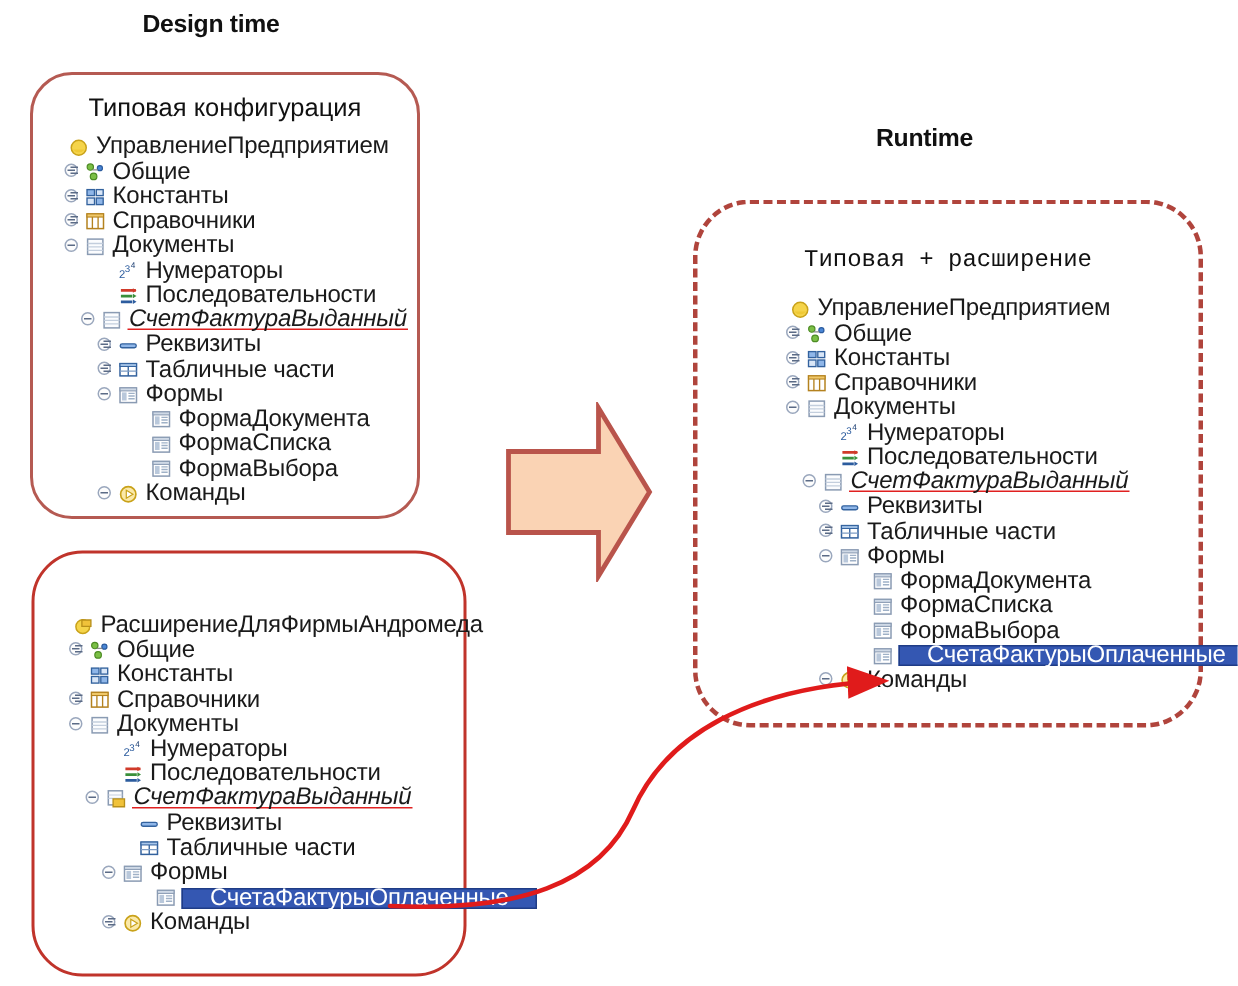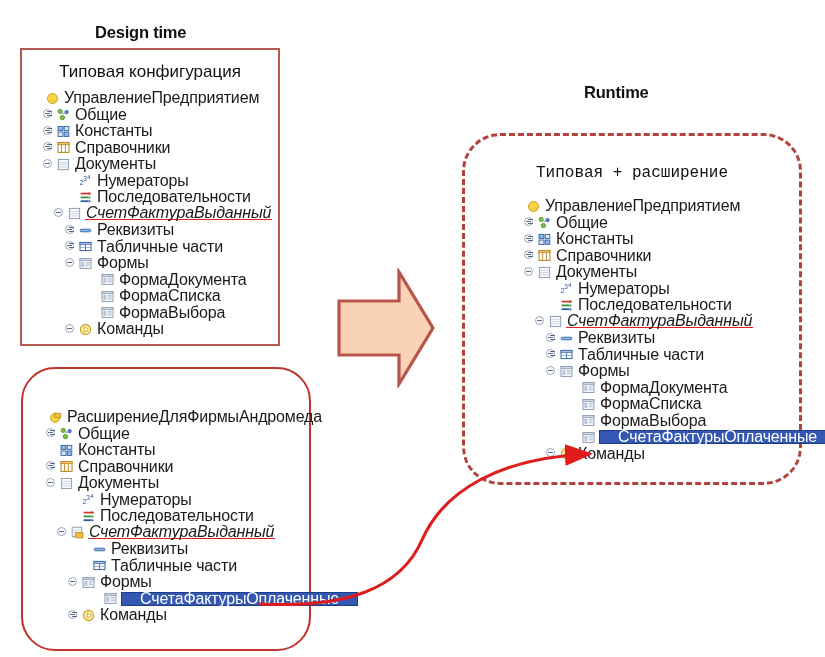--- a/index.html
+++ b/index.html
@@ -8,25 +8,25 @@
     font-family:"Liberation Sans","DejaVu Sans",sans-serif;
     overflow:hidden;
   }
   .stage{position:absolute;left:0;top:0;width:825px;height:657px;}
 
   
   .sec-title{
     position:absolute;font-weight:bold;font-size:16.5px;color:#111111;
     letter-spacing:-0.2px;white-space:nowrap;
   }
-  #design-title{left:95px;top:7px;margin-top:16px;}
+  #design-title{left:95px;top:7px;}
   #runtime-title{left:584px;top:83px;}
 
   
-  .panel{position:absolute;background:#ffffff;box-sizing:border-box;}
+  .panel{position:absolute;background:#ffffff;box-sizing:border-box;border-radius:28px;}
   #panel-typical{
     left:20px;top:48px;width:260px;height:298px;
     border:2.5px solid #b55a52;
   }
   #panel-extension{
     left:21px;top:367px;width:290px;height:284px;
     border:2.5px solid #c0342b;border-radius:34px;
   }
   #panel-runtime{
     left:462px;top:133px;width:340px;height:352px;

